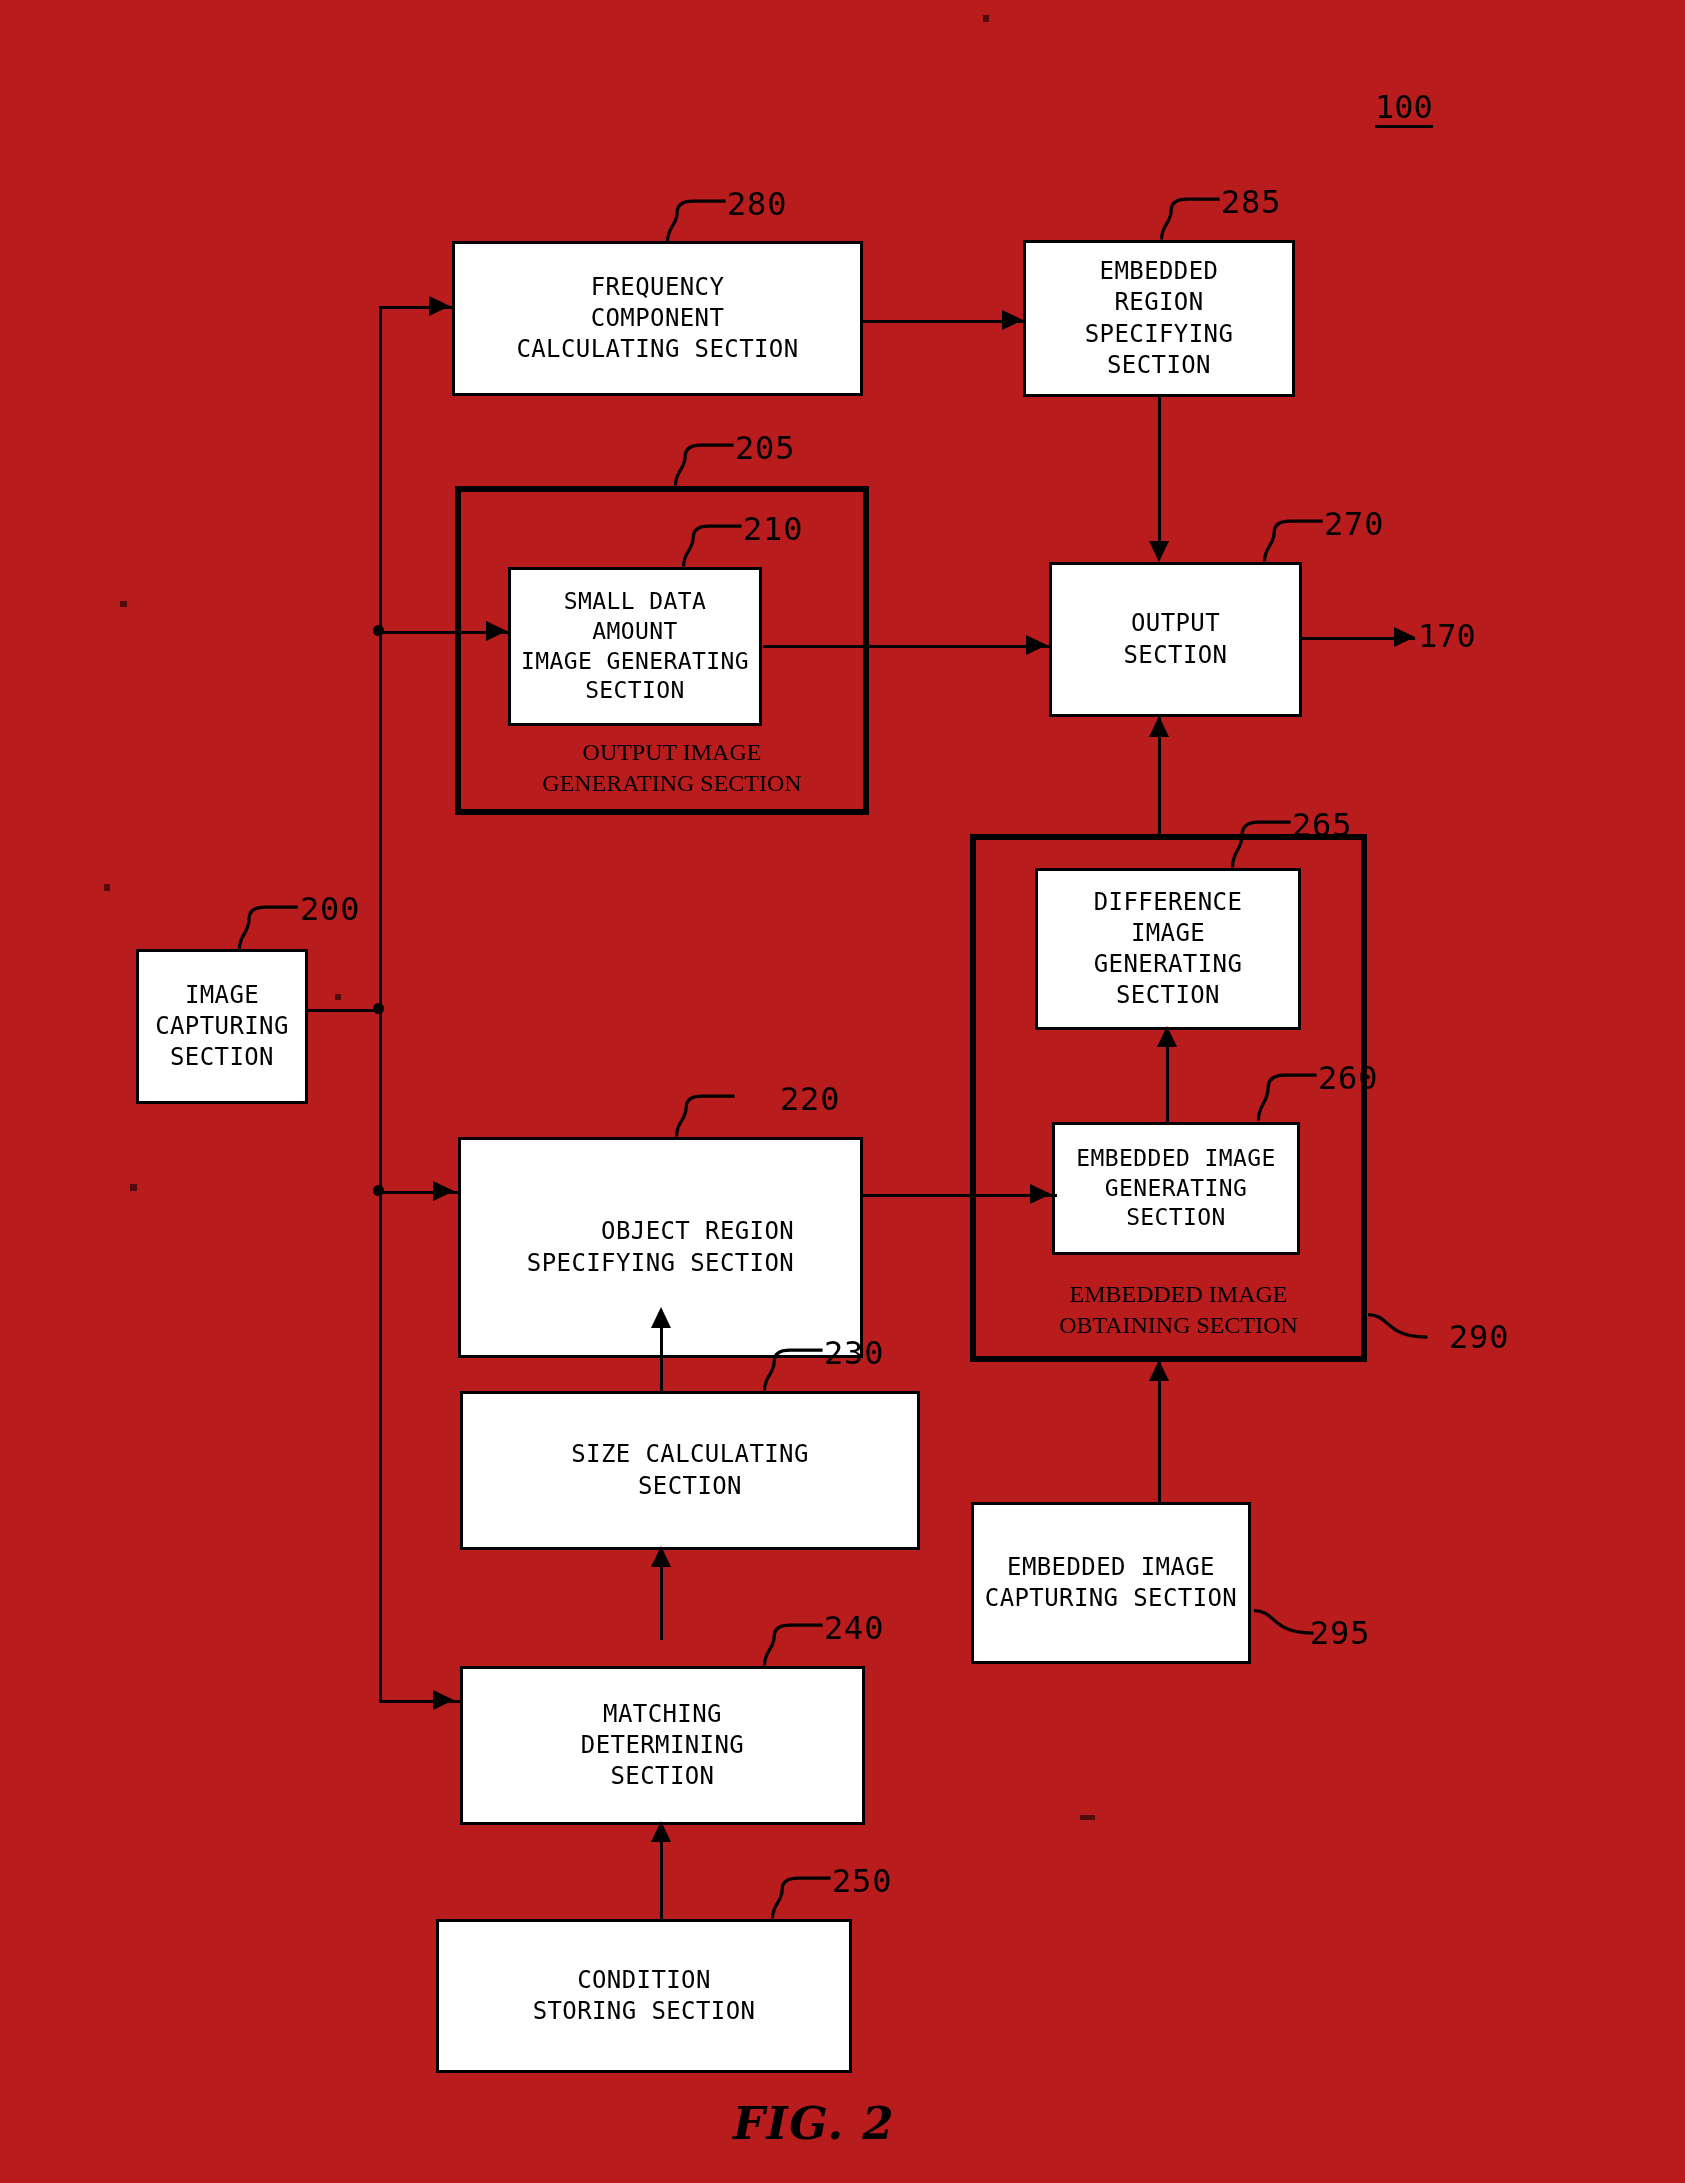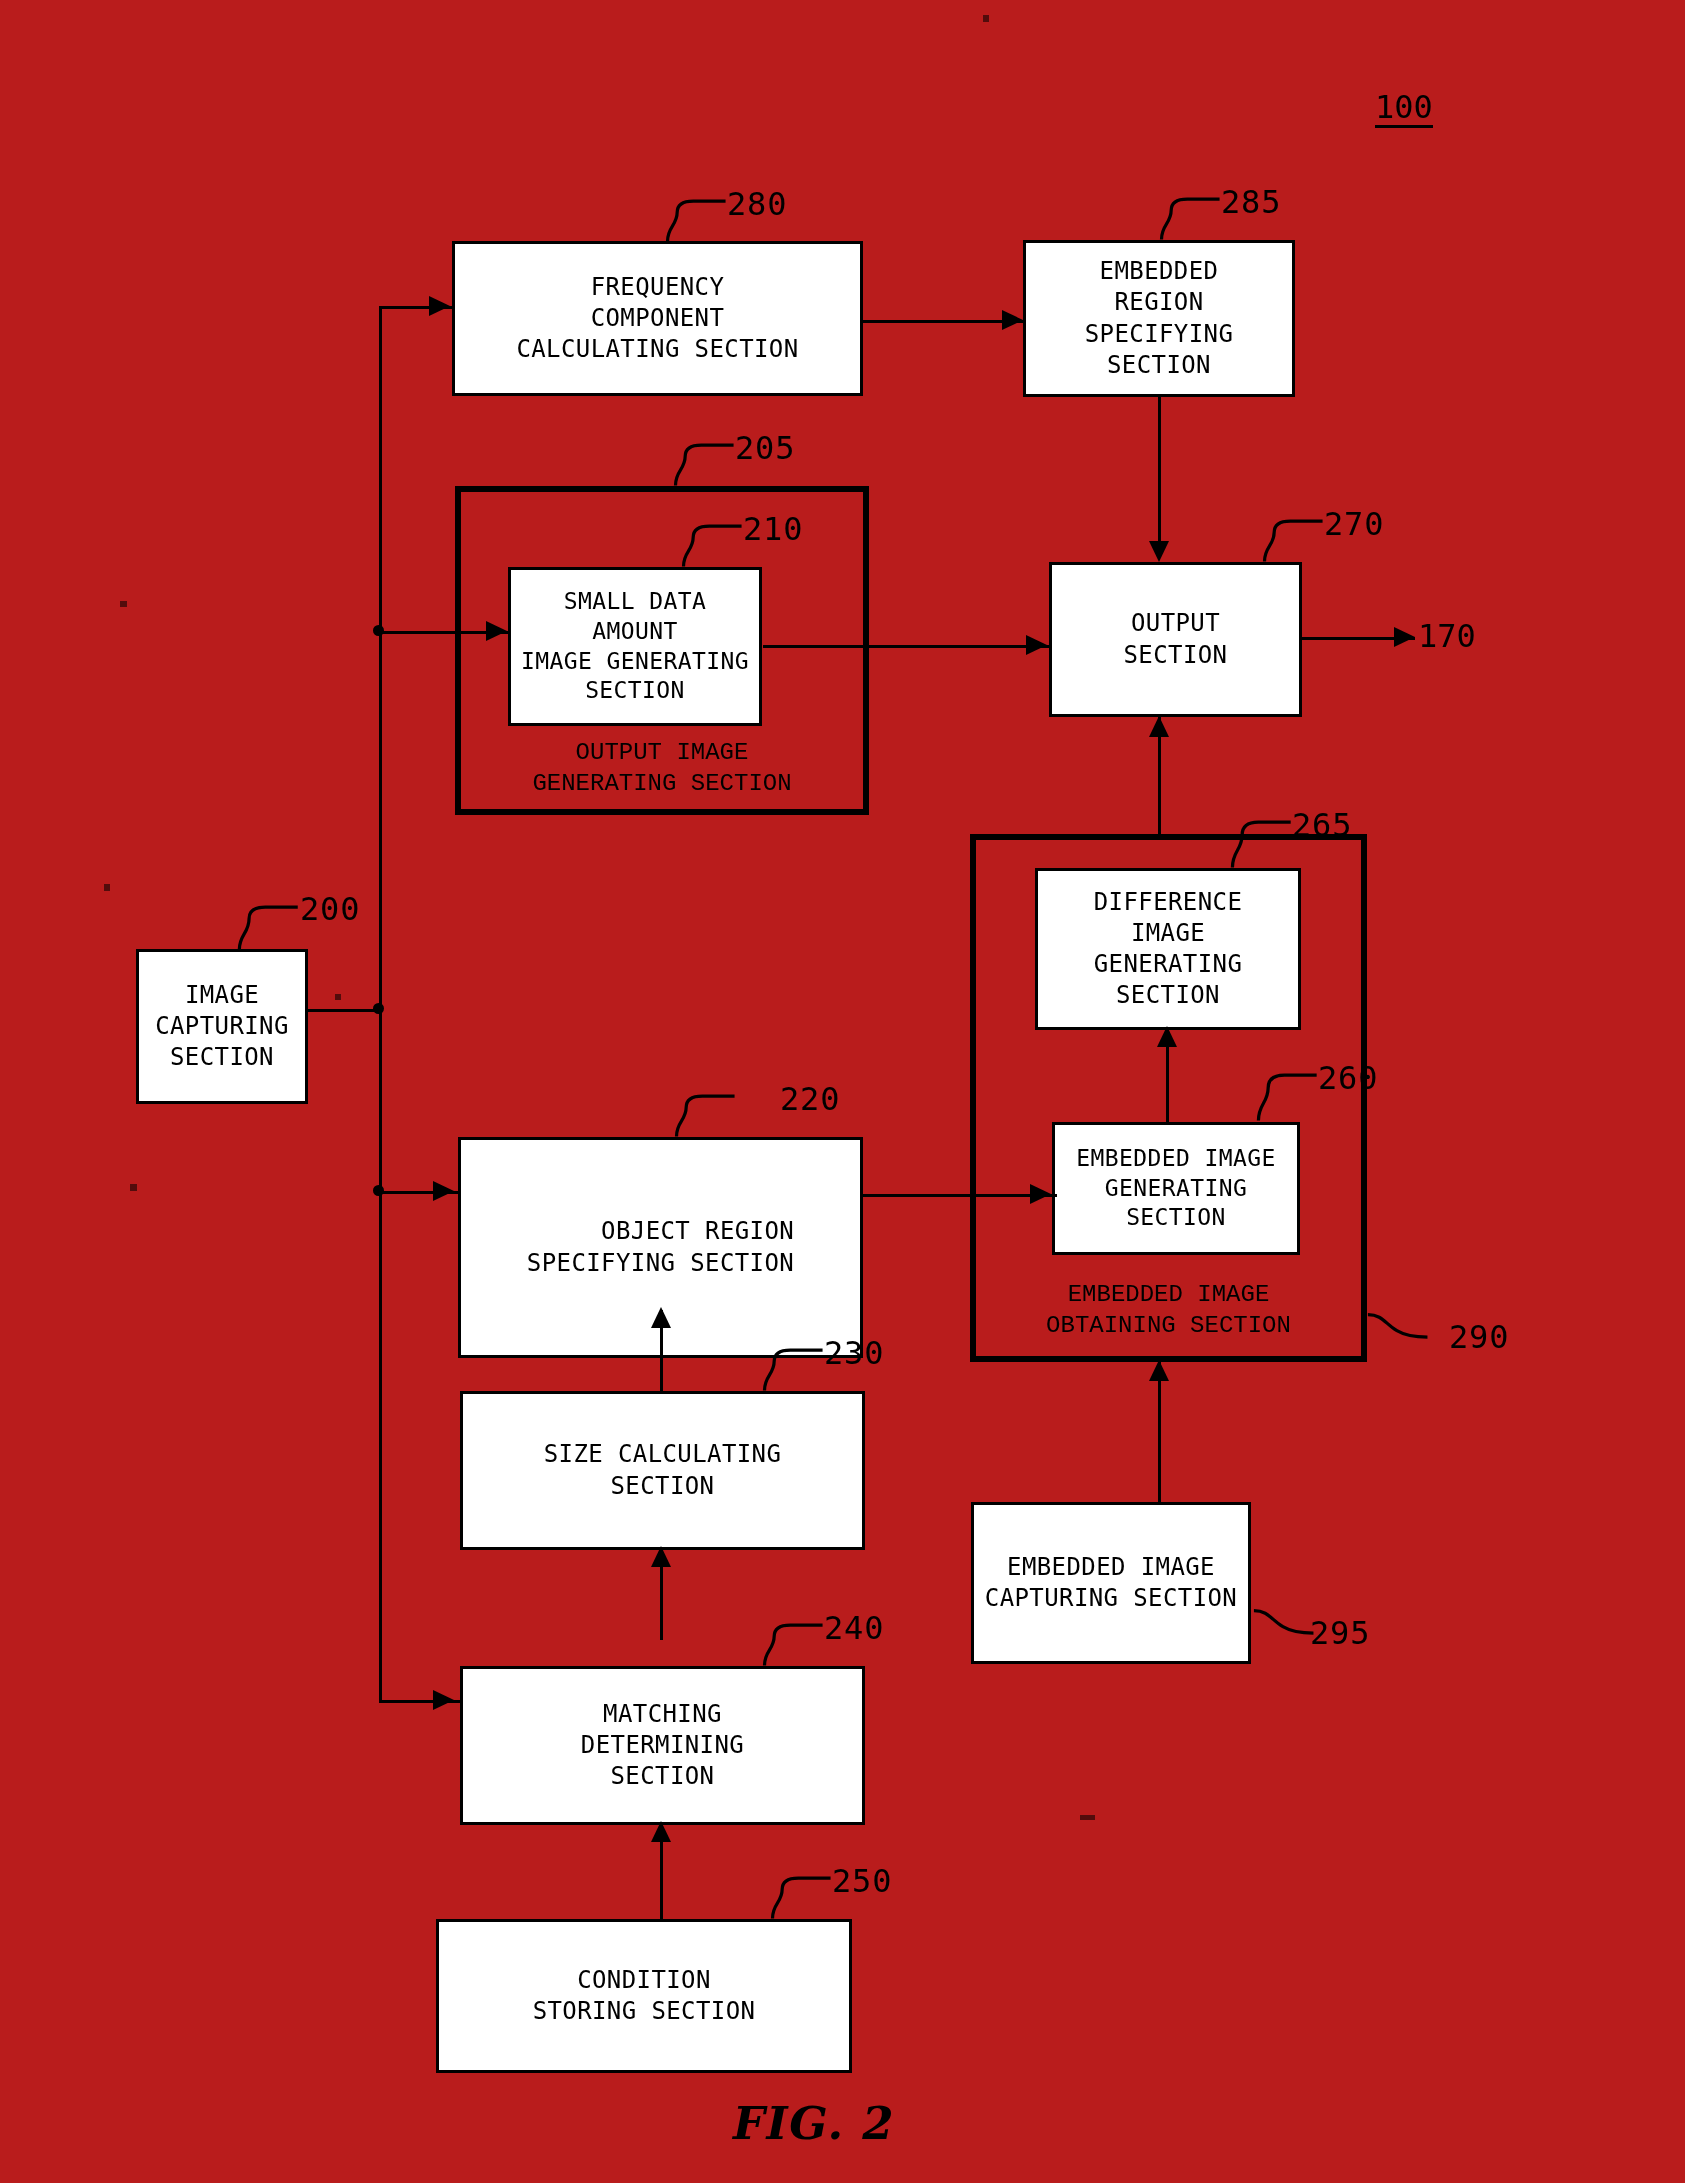--- a/index.html
+++ b/index.html
@@ -40,25 +40,26 @@
   }
   .group-box {
     position: absolute;
     box-sizing: border-box;
     border: 6.5px solid #000;
     background: transparent;
   }
   .group-caption {
     position: absolute;
     text-align: center;
-    font-family: Liberation Mono, monospace;
+    font-family: Liberation Serif, serif;
     font-size: 24px;
     line-height: 1.30;
     white-space: pre-line;
     color: #000;
+    padding-left: 10px;
   }
 
   
   .hline {
     position: absolute;
     height: 0;
     border-top: 3.2px solid #000;
   }
   .vline {
     position: absolute;
@@ -321,21 +322,21 @@
   <div class="leader" style="left:665px;top:1088px;">
     <svg width="73" height="50" viewBox="0 0 90 62">
       <path d="M14 60 C 14 42, 26 40, 26 24 C 26 14, 34 10, 46 10 L 86 10" fill="none" stroke="#000" stroke-width="4"></path>
     </svg>
   </div>
   <div class="ref" style="left:737px;top:1080px;margin-left:43px;">220</div>
 
   <div class="vline" style="left:660px;top:1310px;height:83px;"></div>
   <div class="arr up" style="left:651px;top:1307px;"></div>
 
-  <div class="box" style="left:460px;top:1391px;width:405px;height:159px;">
+  <div class="box" style="left:460px;top:1391px;width:460px;height:159px;">
     <div class="box-label">SIZE CALCULATING
 SECTION</div>
   </div>
   <div class="leader" style="left:753px;top:1342px;">
     <svg width="73" height="50" viewBox="0 0 90 62">
       <path d="M14 60 C 14 42, 26 40, 26 24 C 26 14, 34 10, 46 10 L 86 10" fill="none" stroke="#000" stroke-width="4"></path>
     </svg>
   </div>
   <div class="ref" style="left:824px;top:1334px;">230</div>
 

